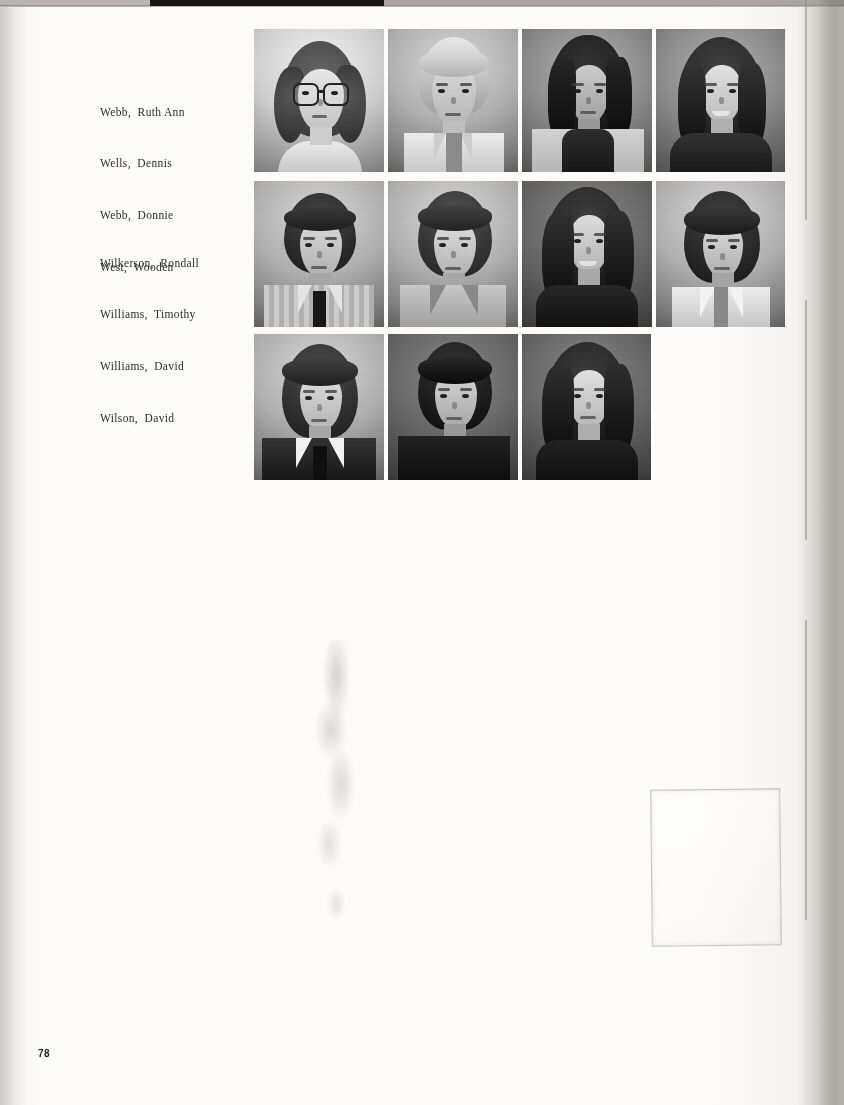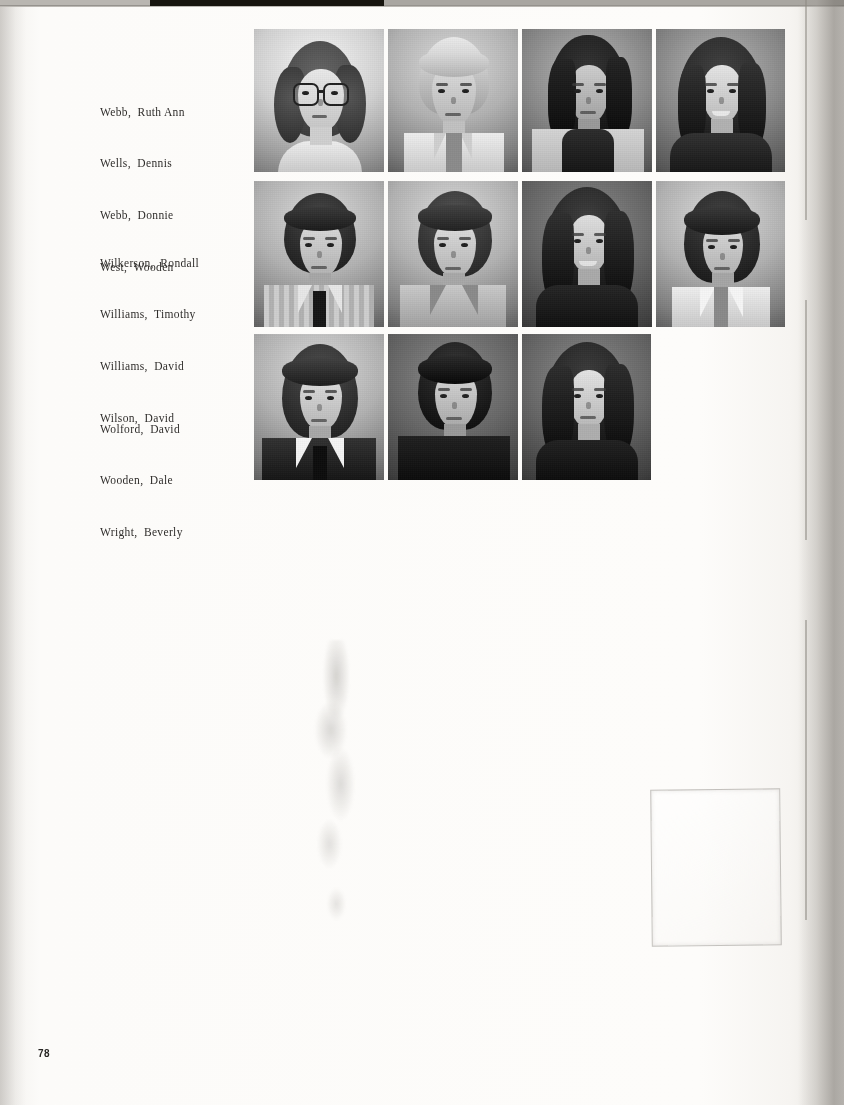--- a/index.html
+++ b/index.html
@@ -266,25 +266,20 @@
     <div>West,  Wooden</div>
   </div>
 
   <div class="names" id="names-row-2">
     <div>Wilkerson,  Rondall</div>
     <div>Williams,  Timothy</div>
     <div>Williams,  David</div>
     <div>Wilson,  David</div>
   </div>
 
-  <div class="names" id="names-row-3">
-    <div>Wolford,  David</div>
-    <div>Wooden,  Dale</div>
-    <div>Wright,  Beverly</div>
-  </div>
 
   <div class="grid-row" id="photo-row-1">
 
     <div class="portrait p-w130 p-h143">
       <div class="bg bg-light"></div>
       <div class="hair" style="left:28px;top:12px;width:76px;height:96px;background:radial-gradient(circle at 50% 35%,#6d6760,#3f3a34);"></div>
       <div class="hair" style="left:20px;top:38px;width:32px;height:76px;background:radial-gradient(circle at 60% 40%,#5e584f,#35312c);border-radius:50% 30% 50% 50%;"></div>
       <div class="hair" style="left:80px;top:36px;width:32px;height:78px;background:radial-gradient(circle at 40% 40%,#5e584f,#35312c);border-radius:30% 50% 50% 50%;"></div>
       <div class="face" style="left:44px;top:40px;width:46px;height:62px;background:linear-gradient(180deg,#e6e1da,#c6c0b7);"></div>
       <div class="nose" style="left:64px;top:70px;"></div>

